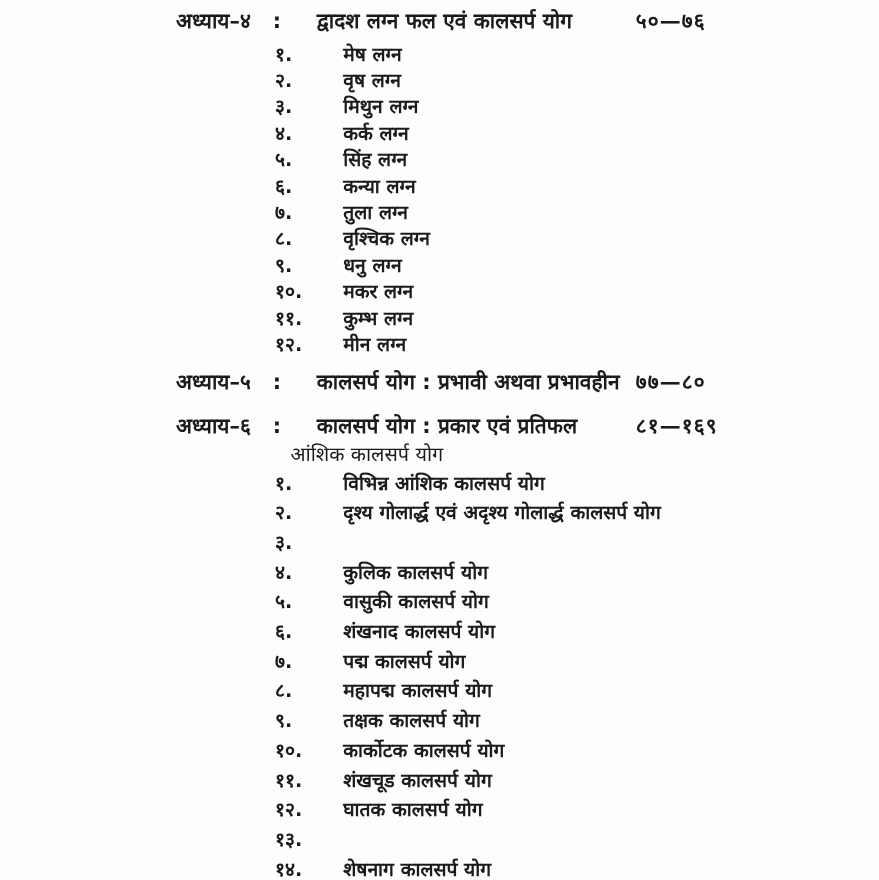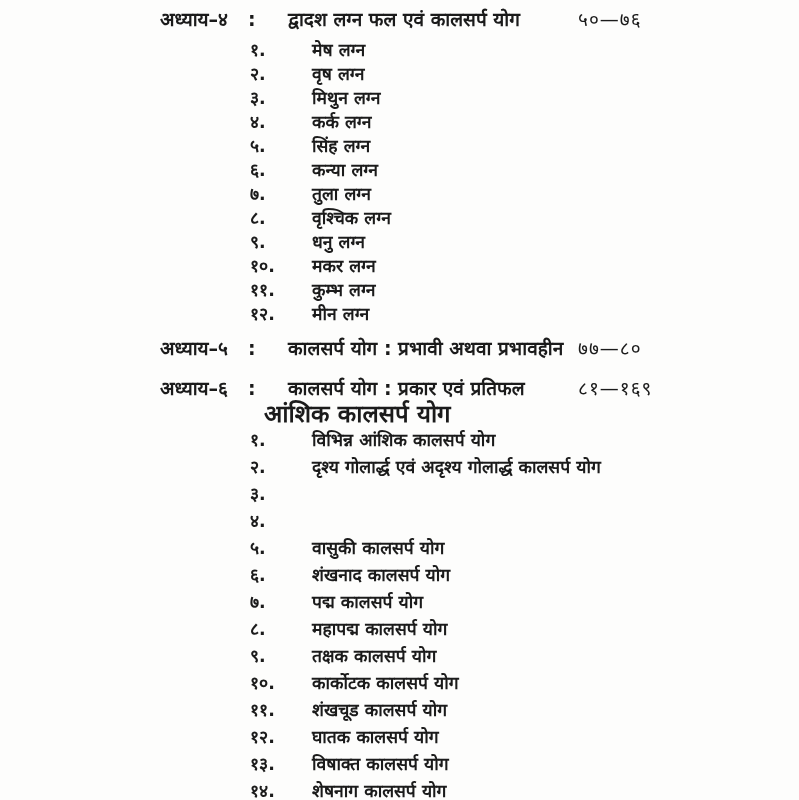--- a/index.html
+++ b/index.html
@@ -44,26 +44,26 @@
     text-align: left;
   }
   .ch-title {
     display: inline-block;
     margin-left: 24px;
   }
   .ch-pages {
     position: absolute;
     left: 418px;
     top: 0;
+    font-weight: 700;
+    letter-spacing: 1px;
+  }
+  .ch-subtitle {
+    font-size: 18px;
     font-weight: 400;
-    letter-spacing: 1px;
-  }
-  .ch-subtitle {
-    font-size: 24px;
-    font-weight: 700;
     line-height: 26px;
     padding-left: 104px;
     white-space: nowrap;
   }
   
   ol.toc-list {
     list-style: none;
     margin: 0;
     padding: 0 0 0 90px;
   }
@@ -191,20 +191,21 @@
         </li>
       <li class="toc-item">
           <span class="num">२.</span>
           <span class="txt">दृश्य गोलार्द्ध एवं अदृश्य गोलार्द्ध कालसर्प योग</span>
         </li>
       <li class="toc-item">
           <span class="num">३.</span>
         </li>
       <li class="toc-item">
           <span class="num">४.</span>
+          <span class="txt">कुलिक कालसर्प योग</span>
         </li>
       <li class="toc-item">
           <span class="num">५.</span>
           <span class="txt">वासुकी कालसर्प योग</span>
         </li>
       <li class="toc-item">
           <span class="num">६.</span>
           <span class="txt">शंखनाद कालसर्प योग</span>
         </li>
       <li class="toc-item">
@@ -226,21 +227,20 @@
       <li class="toc-item">
           <span class="num">११.</span>
           <span class="txt">शंखचूड कालसर्प योग</span>
         </li>
       <li class="toc-item">
           <span class="num">१२.</span>
           <span class="txt">घातक कालसर्प योग</span>
         </li>
       <li class="toc-item">
           <span class="num">१३.</span>
-          <span class="txt">विषाक्त कालसर्प योग</span>
         </li>
       <li class="toc-item">
           <span class="num">१४.</span>
           <span class="txt">शेषनाग कालसर्प योग</span>
         </li>
     </ol>
   </section>
 
 </div>
 

